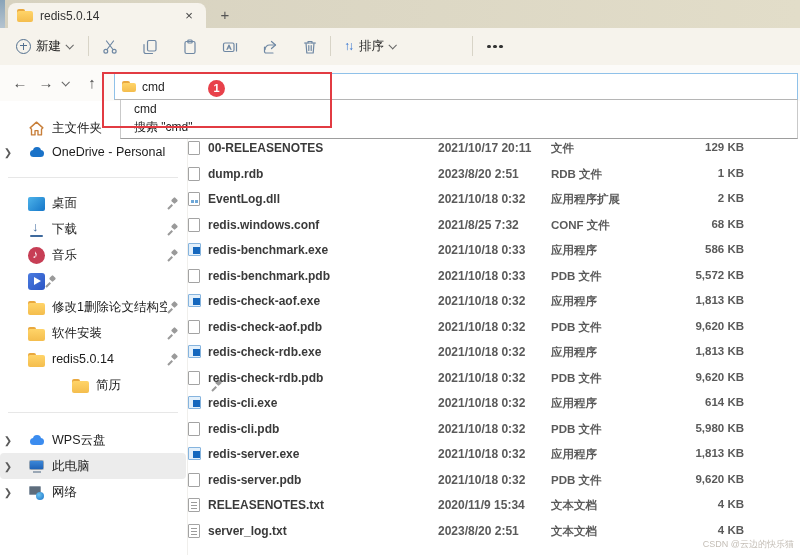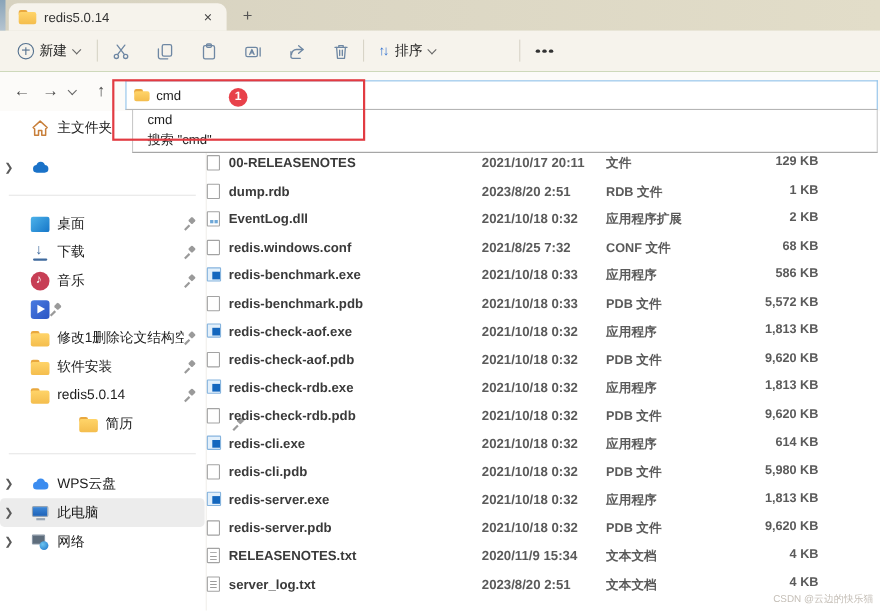--- a/index.html
+++ b/index.html
@@ -252,33 +252,34 @@
 
   <div class="dropdown">
     <div class="dd-item">cmd</div>
     <div class="dd-item">搜索 "cmd"</div>
   </div>
 
   <div class="anno-rect"></div>
   <div class="anno-badge">1</div>
 
   <div class="sidebar">
-    <div class="srow" style="top:2px;">
+    <div class="srow" style="top:14px;">
       <span class="s-ind2"></span>
       <span class="si si-home">
         <svg width="17" height="17" viewBox="0 0 16 16">
           <path d="M8 2 L14 7.4 L12.7 8.7 L12.7 14 L9.4 14 L9.4 10 L6.6 10 L6.6 14 L3.3 14 L3.3 8.7 L2 7.4 Z" fill="#fff" stroke="#c87f3a" stroke-width="1.3" stroke-linejoin="round"></path>
         </svg>
       </span>
       <span class="s-label">主文件夹</span>
     </div>
     <div class="srow" style="top:38px;">
       <span class="s-chev">❯</span>
       <span class="s-ind" style="width:12px;"></span>
       <span class="si si-cloud"></span>
+      <span class="s-label">OneDrive - Personal</span>
     </div>
     <div class="sdiv" style="top:76px;"></div>
 
     <div id="pinned-container">
   <div class="srow" style="top: 89px;">
     <span class="s-ind2"></span>
     <span class="si si-desktop"></span>
     <span class="s-label">桌面</span>
     <span class="s-pin"></span>
   </div>

